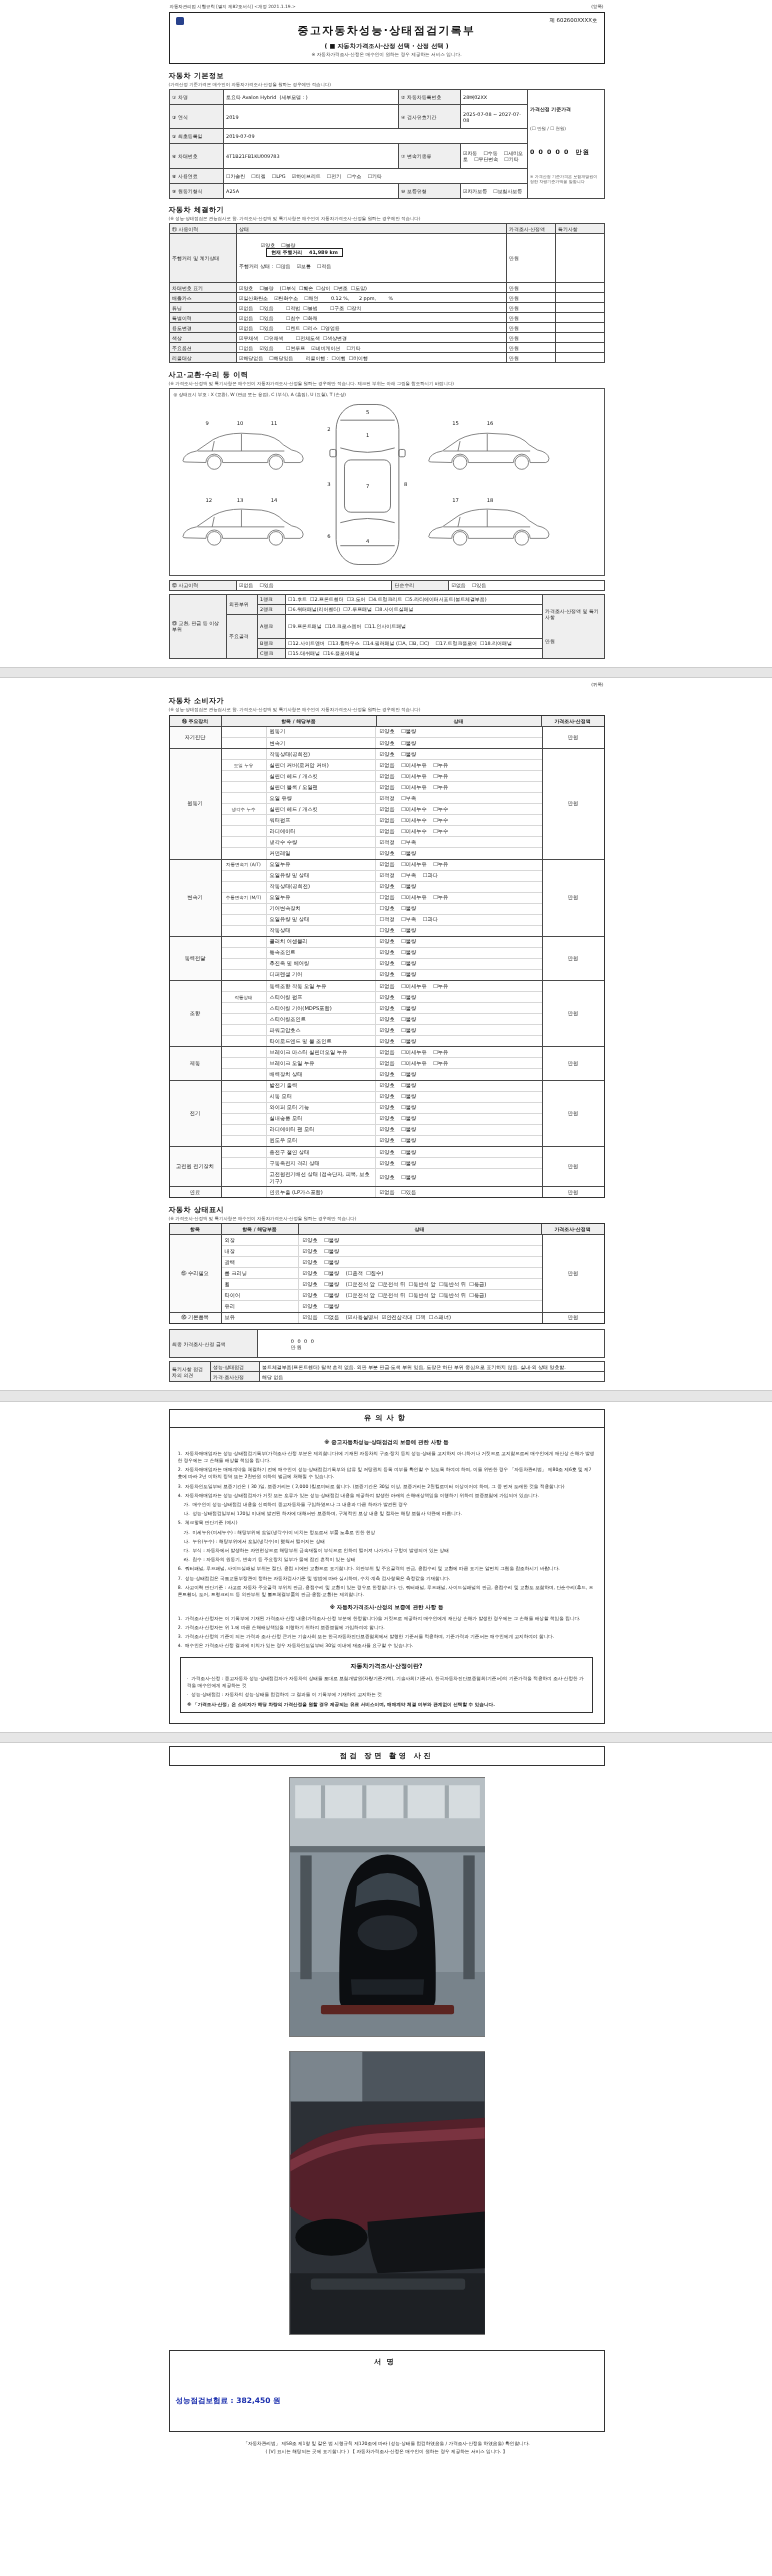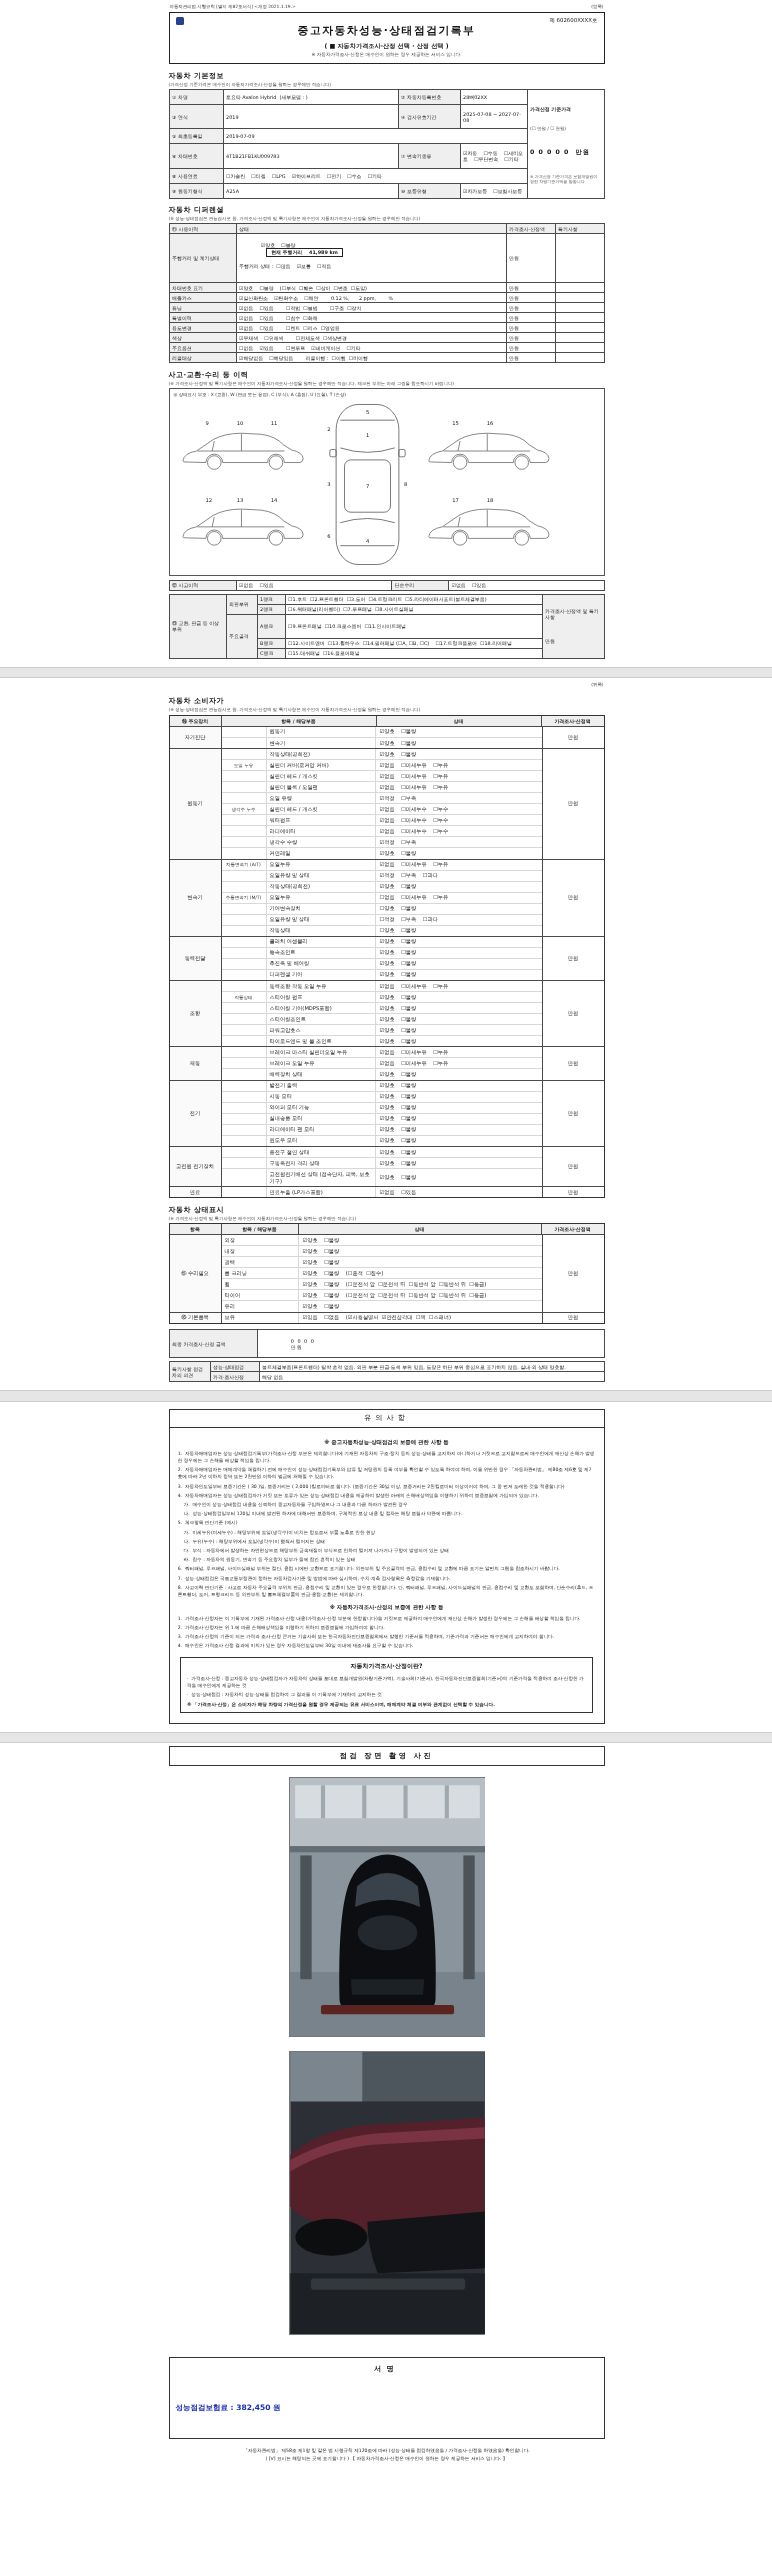--- a/index.html
+++ b/index.html
@@ -44,30 +44,30 @@
 .g-rows{flex:1;display:flex;flex-direction:column}
 .g-row{display:flex;border-bottom:0.5px solid #d8d8d8;min-height:10.3px;align-items:stretch}
 .g-rows .g-row:last-child{border-bottom:none}
 .r-sub{width:45px;border-right:0.5px solid #d8d8d8;display:flex;align-items:center;justify-content:center;font-size:4.5px;color:#333;text-align:center;padding:0.5px}
 .r-item{width:109px;padding:1.5px 3.1px;border-right:0.5px solid #d8d8d8;display:flex;align-items:center}
 .r-item2{width:77px;padding:1.5px 3.1px;border-right:0.5px solid #d8d8d8;display:flex;align-items:center}
 .r-state{flex:1;padding:1.5px 4.1px;white-space:pre-wrap;display:flex;align-items:center}
 .g-price{width:62px;border-left:0.5px solid #4a4a4a;display:flex;align-items:center;justify-content:center;color:#333}
 .final-val{font-size:5.7px;font-weight:bold;letter-spacing:1px}
 .notice{border:0.8px solid #333;margin-top:4.1px}
-.notice-title{text-align:center;font-weight:normal;font-size:7.2px;padding:3.6px;border-bottom:0.5px solid #333;letter-spacing:4.1px}
+.notice-title{text-align:center;font-weight:bold;font-size:7.2px;padding:3.6px;border-bottom:0.5px solid #333;letter-spacing:4.1px}
 .notice-body{padding:5.2px 8.2px 7.2px}
 .n-head{font-weight:bold;font-size:5.4px;margin:6.2px 0 3.6px;text-align:center}
 .n-p{font-size:4.6px;line-height:1.55;color:#222;margin-bottom:2.1px;white-space:pre-wrap}
 .n-box{border:0.6px solid #333;margin:7.2px 2.1px 3.1px;padding:4.6px 6.2px}
 .n-box-title{text-align:center;font-weight:bold;font-size:6px;margin-bottom:3.6px}
 .n-note{font-size:4.6px;color:#222;margin-top:3.6px;font-weight:bold}
 .photos-title{border:0.6px solid #333;text-align:center;font-weight:bold;font-size:7.2px;padding:3.6px;letter-spacing:2.6px;margin-bottom:11.3px}
 .photo{display:block;width:196px;margin:0 auto 14.4px;border:0.5px solid #777;font-size:0}
-.sign-box{border:0.6px solid #333;min-height:82px;position:relative;margin-top:22px;padding:6px}
+.sign-box{border:0.6px solid #333;min-height:82px;position:relative;margin-top:15px;padding:6px}
 .sign-title{text-align:center;font-weight:bold;font-size:7.2px;letter-spacing:5.2px}
 .insurance{text-align:left;color:#1b2fae;font-weight:bold;font-size:7.5px;margin-top:29px}
 .footer{margin-top:8.2px;text-align:center;font-size:4.6px;line-height:1.7;color:#222;padding-bottom:7.2px}
 svg text{font-family:"DejaVu Sans","Liberation Sans",sans-serif;font-size:10px;fill:#222}
 </style>
 </head>
 <body>
 
 <div class="page">
   <div class="inner">
@@ -128,21 +128,21 @@
           <td>A25A</td>
           <td class="lbl">⑩ 보증유형</td>
           <td>☑자가보증    ☐보험사보증</td>
         </tr>
       </tbody>
         </table>
     </div>
 
     <div class="sec">
       <div class="sec-head">
-        <span class="sec-title">자동차 디퍼렌셜</span>
+        <span class="sec-title">자동차 체결하기</span>
         <div class="sec-note">(※ 성능·상태점검은 관능검사로 함. 가격조사·산정액 및 특기사항은 매수인이 자동차가격조사·산정을 원하는 경우에만 적습니다)</div>
       </div>
       <table class="tbl">
         <thead>
           <tr>
             <th class="h w130">⑪ 사용이력</th>
             <th class="h">상태</th>
             <th class="h w95">가격조사·산정액</th>
             <th class="h w95">특기사항</th>
           </tr>

